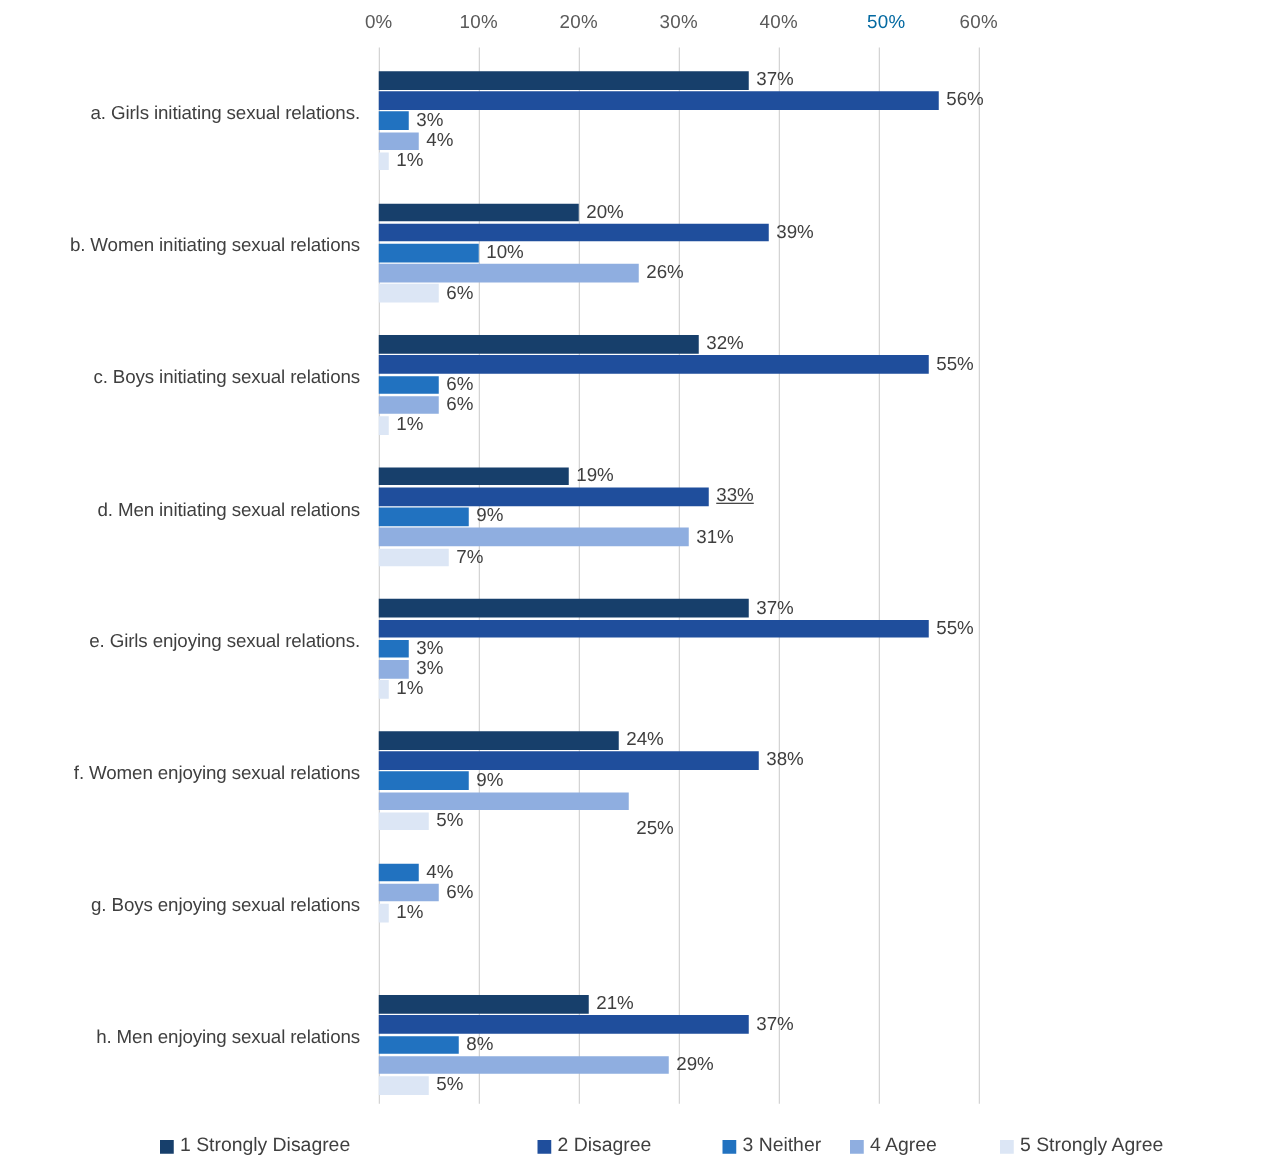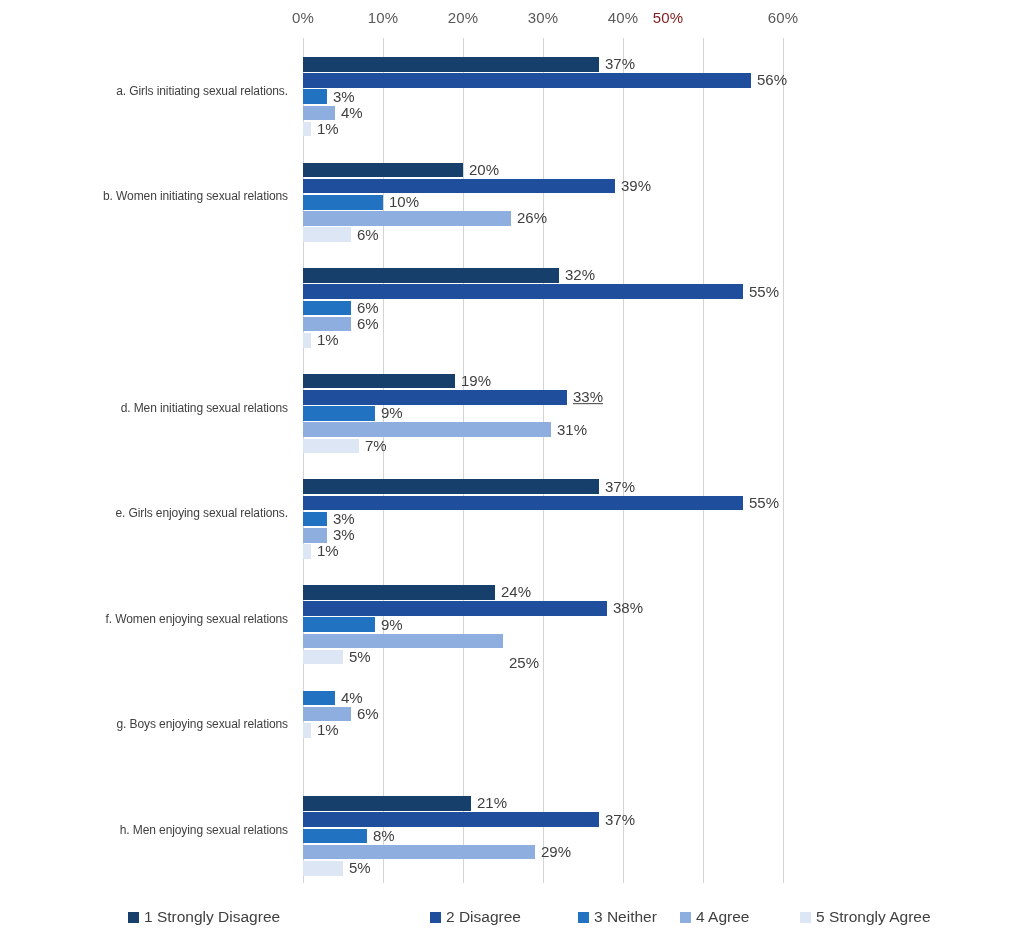--- a/index.html
+++ b/index.html
@@ -64,21 +64,21 @@
   }
   .group {
     position: relative;
     height: 105.6px;
   }
   .cat-label {
     position: absolute;
     left: 0;
     width: 288px;
     text-align: right;
-    font-size: 12px;
+    font-size: 15px;
     color: #3f3f3f;
     white-space: nowrap;
     top: 50%;
     transform: translateY(-50%);
     letter-spacing: -0.1px;
   }
   .bars {
     position: absolute;
     left: 303px;
     top: 19px;
@@ -132,21 +132,21 @@
 <body>
 
 <div class="chart-root">
 
   <div class="x-axis">
       <div class="x-tick-label" style="left: 303px; color: rgb(90, 90, 90);">0%</div>
       <div class="x-tick-label" style="left: 383px; color: rgb(90, 90, 90);">10%</div>
       <div class="x-tick-label" style="left: 463px; color: rgb(90, 90, 90);">20%</div>
       <div class="x-tick-label" style="left: 543px; color: rgb(90, 90, 90);">30%</div>
       <div class="x-tick-label" style="left: 623px; color: rgb(90, 90, 90);">40%</div>
-      <div class="x-tick-label" style="left: 668px; color: #7f1d1d;">50%</div>
+      <div class="x-tick-label" style="left: 709px; color: #0369a1;">50%</div>
       <div class="x-tick-label" style="left: 783px; color: rgb(90, 90, 90);">60%</div>
     </div>
 
   <div class="plot-area">
       <div class="gridline axis0" style="left: 0px; background: rgb(212, 212, 212);"></div>
       <div class="gridline" style="left: 80px; background: rgb(212, 212, 212);"></div>
       <div class="gridline" style="left: 160px; background: rgb(212, 212, 212);"></div>
       <div class="gridline" style="left: 240px; background: rgb(212, 212, 212);"></div>
       <div class="gridline" style="left: 320px; background: rgb(212, 212, 212);"></div>
       <div class="gridline" style="left: 400px; background: rgb(212, 212, 212);"></div>
@@ -198,20 +198,21 @@
             <div class="bar" style="width: 208px; background: rgb(143, 174, 224);"></div>
             <div class="bar-value" style="left: 208px;">26%</div>
           </div>
           <div class="bar-row">
             <div class="bar" style="width: 48px; background: rgb(220, 230, 245);"></div>
             <div class="bar-value" style="left: 48px;">6%</div>
           </div>
         </div>
       </div>
       <div class="group">
+        <div class="cat-label">c. Boys initiating sexual relations</div>
         <div class="bars">
           <div class="bar-row">
             <div class="bar" style="width: 256px; background: rgb(23, 63, 107);"></div>
             <div class="bar-value" style="left: 256px;">32%</div>
           </div>
           <div class="bar-row">
             <div class="bar" style="width: 440px; background: rgb(31, 78, 156);"></div>
             <div class="bar-value" style="left: 440px;">55%</div>
           </div>
           <div class="bar-row">

